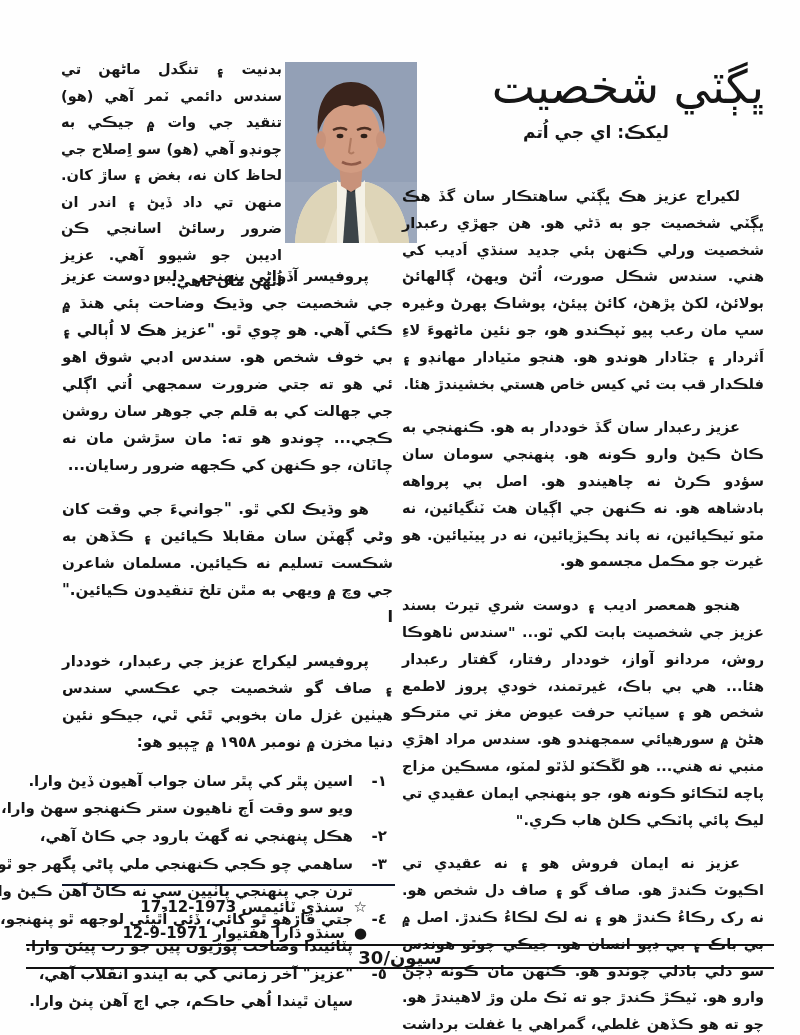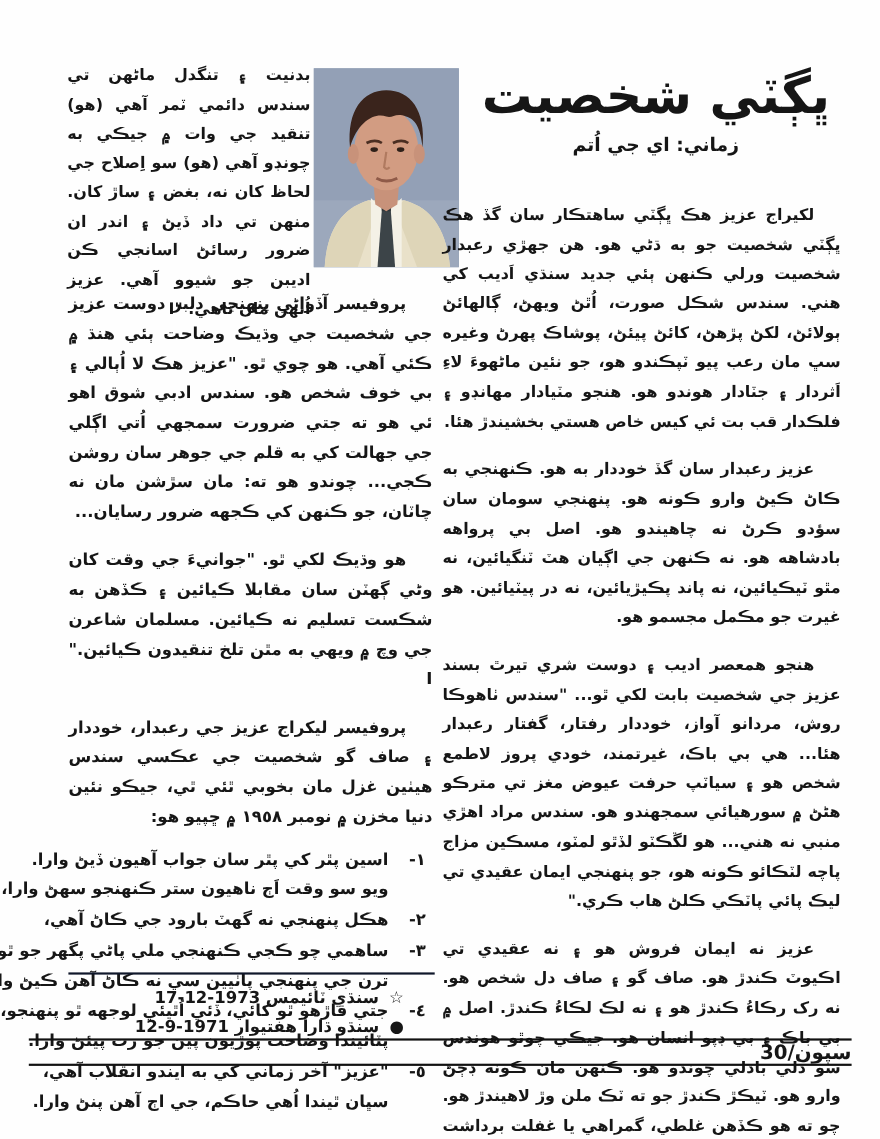--- a/index.html
+++ b/index.html
@@ -12,22 +12,22 @@
   }
   .page{
     position:relative;
     width:800px; height:1035px;
     background:#fefefe;
     overflow:hidden;
   }
   
   .title{
     position:absolute; top:60px; left:428px; width:336px;
-    text-align:center;
-    font-size:46px; font-weight:bold;
+    text-align:right;
+    font-size:46px; font-weight:normal;
     letter-spacing:-1px;
     line-height:1.2;
   }
   .byline{
     position:absolute; top:122px; left:428px; width:336px;
     text-align:center;
     font-size:17px; font-weight:bold;
   }
   
   .photo{
@@ -70,20 +70,21 @@
     font-size:15px; font-weight:bold;
   }
   .footnote{ text-align:right; padding-right:28px; line-height:26px; }
   .fn-symbol{ margin-left:4px; }
   
   .footer{
     position:absolute; top:944px; left:26px; width:748px;
     border-top:2px solid #111;
     border-bottom:2px solid #111;
     height:25px;
+    text-align:center;
   }
   .footer-label{
     display:inline-block;
     font-size:18px; font-weight:bold;
     line-height:24px;
   }
 </style>
 </head>
 <body>
 
@@ -116,21 +117,21 @@
       <path d="M72,68 q8,-4 14,0" stroke="#4a2e22" stroke-width="2.4" fill="none"></path>
       <ellipse cx="55" cy="74" rx="3.4" ry="2.2" fill="#2e2019"></ellipse>
       <ellipse cx="79" cy="74" rx="3.4" ry="2.2" fill="#2e2019"></ellipse>
 
       <path d="M66,76 L64,90 q2,3 5,0" stroke="#b07a60" stroke-width="2" fill="none"></path>
       <path d="M57,100 q9,5 19,0" stroke="#8f5a48" stroke-width="2.6" fill="none"></path>
     </svg>
   </div>
 
   <div class="title">ڀڳٽي شخصيت</div>
-  <div class="byline">زماني: اي جي اُتم</div>
+  <div class="byline">ليکڪ: اي جي اُتم</div>
 
   <div class="intro">بدنيت ۽ تنگدل ماڻهن تي سندس دائمي ٽمر آهي (هو) تنقيد جي وات ۾ جيڪي به چونڊو آهي (هو) سو اِصلاح جي لحاظ کان نه، بغض ۽ ساڙ کان. منهن تي داد ڏيڻ ۽ اندر ان ضرور رسائڻ اسانجي ڪن اديبن جو شيوو آهي. عزيز اُنهن مان ناهي. "I</div>
 
   <div class="rightcol">
     <div class="para">لکيراج عزيز هڪ ڀڳٽي ساهتڪار سان گڏ هڪ ڀڳٽي شخصيت جو به ڌڻي هو. هن جهڙي رعبدار شخصيت ورلي ڪنهن ٻئي جديد سنڌي اَديب کي هني. سندس شڪل صورت، اُٿڻ ويهڻ، ڳالهائڻ ٻولائڻ، لکڻ پڙهڻ، کائڻ پيئڻ، پوشاڪ پهرڻ وغيره سڀ مان رعب پيو ٽپڪندو هو، جو نئين ماڻهوءَ لاءِ اَثردار ۽ جٽادار هوندو هو. هنجو مٽيادار مهانڊو ۽ فلڪدار قب بت ئي کيس خاص هستي بخشيندڙ هئا.</div>
     <div class="para">عزيز رعبدار سان گڏ خوددار به هو. ڪنهنجي به ڪاڻ ڪيڻ وارو ڪونه هو. پنهنجي سومان سان سؤدو ڪرڻ نه چاهيندو هو. اصل بي پرواهه بادشاهه هو. نه ڪنهن جي اڳيان هٽ ٽنگيائين، نه مٿو ٽيڪيائين، نه پاند پڪيڙيائين، نه در پيٽيائين. هو غيرت جو مڪمل مجسمو هو.</div>
     <div class="para">هنجو همعصر اديب ۽ دوست شري تيرٿ بسند عزيز جي شخصيت بابت لکي ٿو... "سندس ٺاهوڪا روش، مردانو آواز، خوددار رفتار، گفتار رعبدار هئا... هي بي باڪ، غيرتمند، خودي پروز لاطمع شخص هو ۽ سياٽپ حرفت عيوض مغز تي مترڪو هڻڻ ۾ سورهيائي سمجهندو هو. سندس مراد اهڙي منبي نه هني... هو لڱڪٽو لڏٿو لمٽو، مسڪين مزاج پاچه لٽڪائو ڪونه هو، جو پنهنجي ايمان عقيدي تي ليڪ پائي پاٽڪي ڪلڻ هاب ڪري."</div>
     <div class="para">عزيز نه ايمان فروش هو ۽ نه عقيدي تي اڪيوٽ ڪندڙ هو. صاف گو ۽ صاف دل شخص هو. نه رک رڪاءُ ڪندڙ هو ۽ نه لڪ لڪاءُ ڪندڙ. اصل ۾ بي باڪ ۽ بي ڊپو انسان هو. جيڪي چوٿو هوندس سو دلي بادلي چوندو هو. ڪنهن مان ڪونه ڊڄڻ وارو هو. ٽيڪڙ ڪندڙ جو ته ٽڪ ملن وڙ لاهيندڙ هو. چو ته هو ڪڏهن غلطي، گمراهي يا غفلت برداشت ڪري نه سگهندو هو. نه وري ڪو مٽو سمٽو هو جو اندران ئي اندران ڪڏون ڪوٽي. سندس شخصيت اصل کليل ڪتاب هني.</div>
 
   </div>

